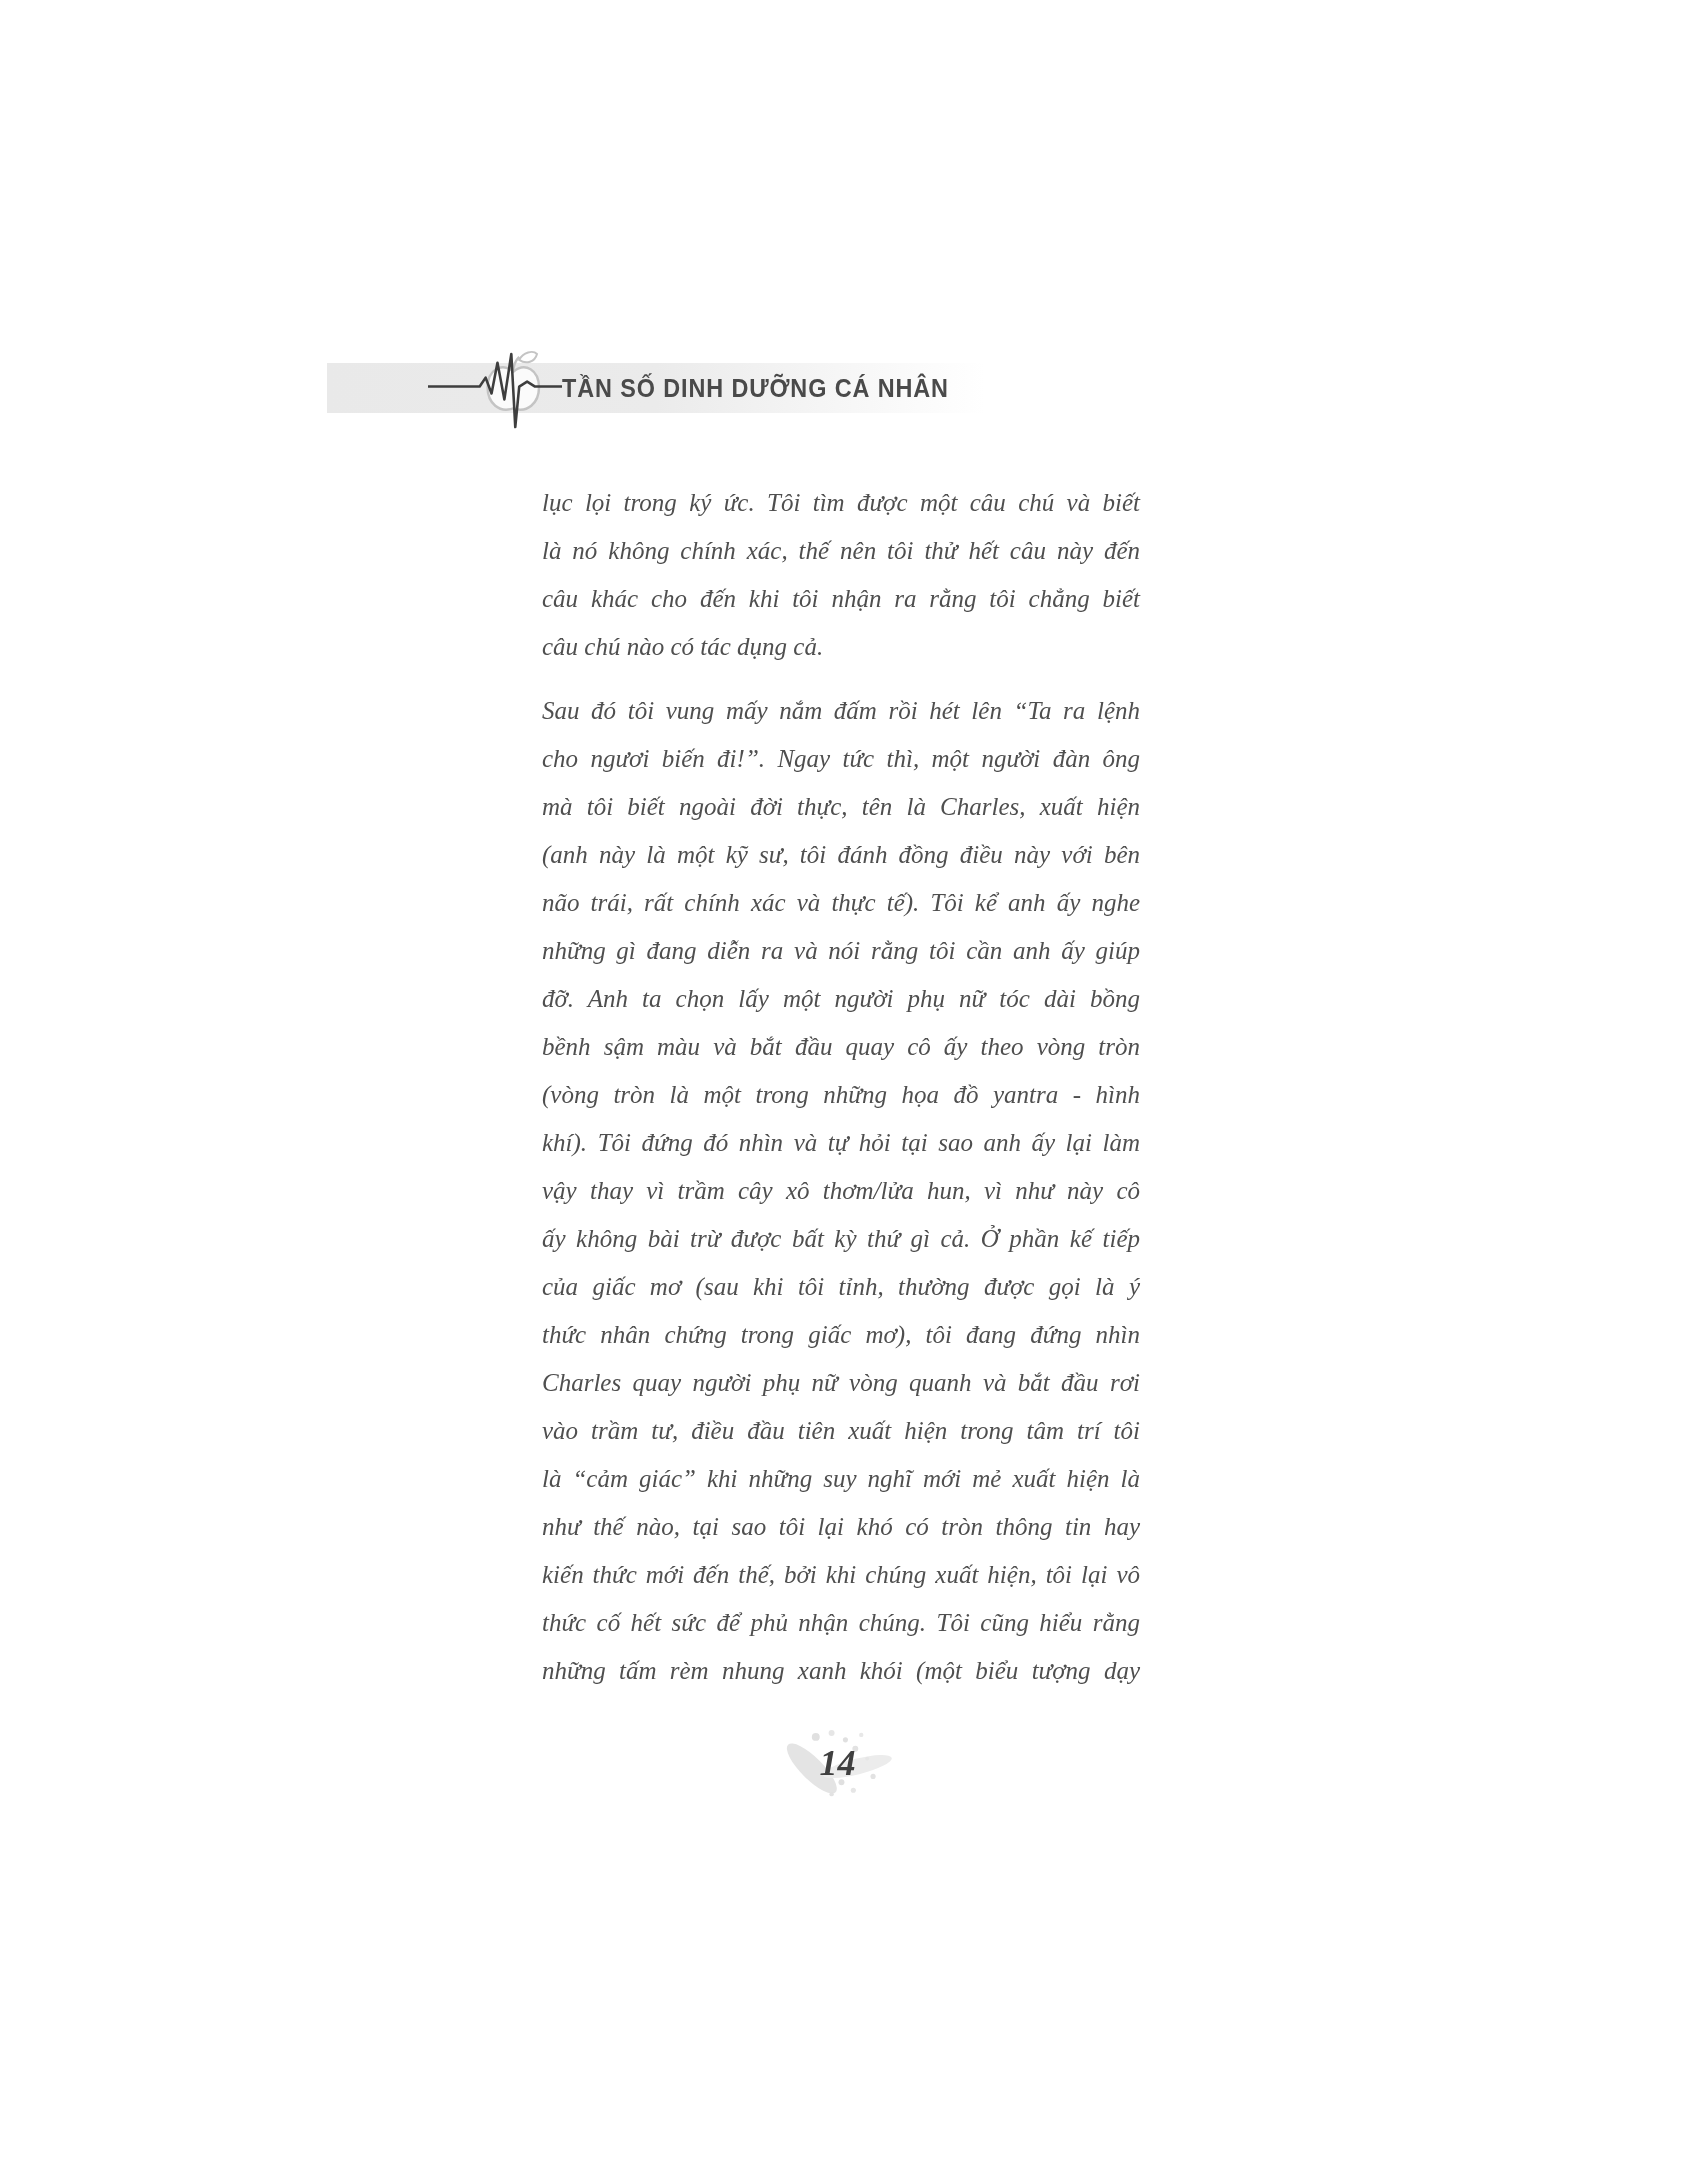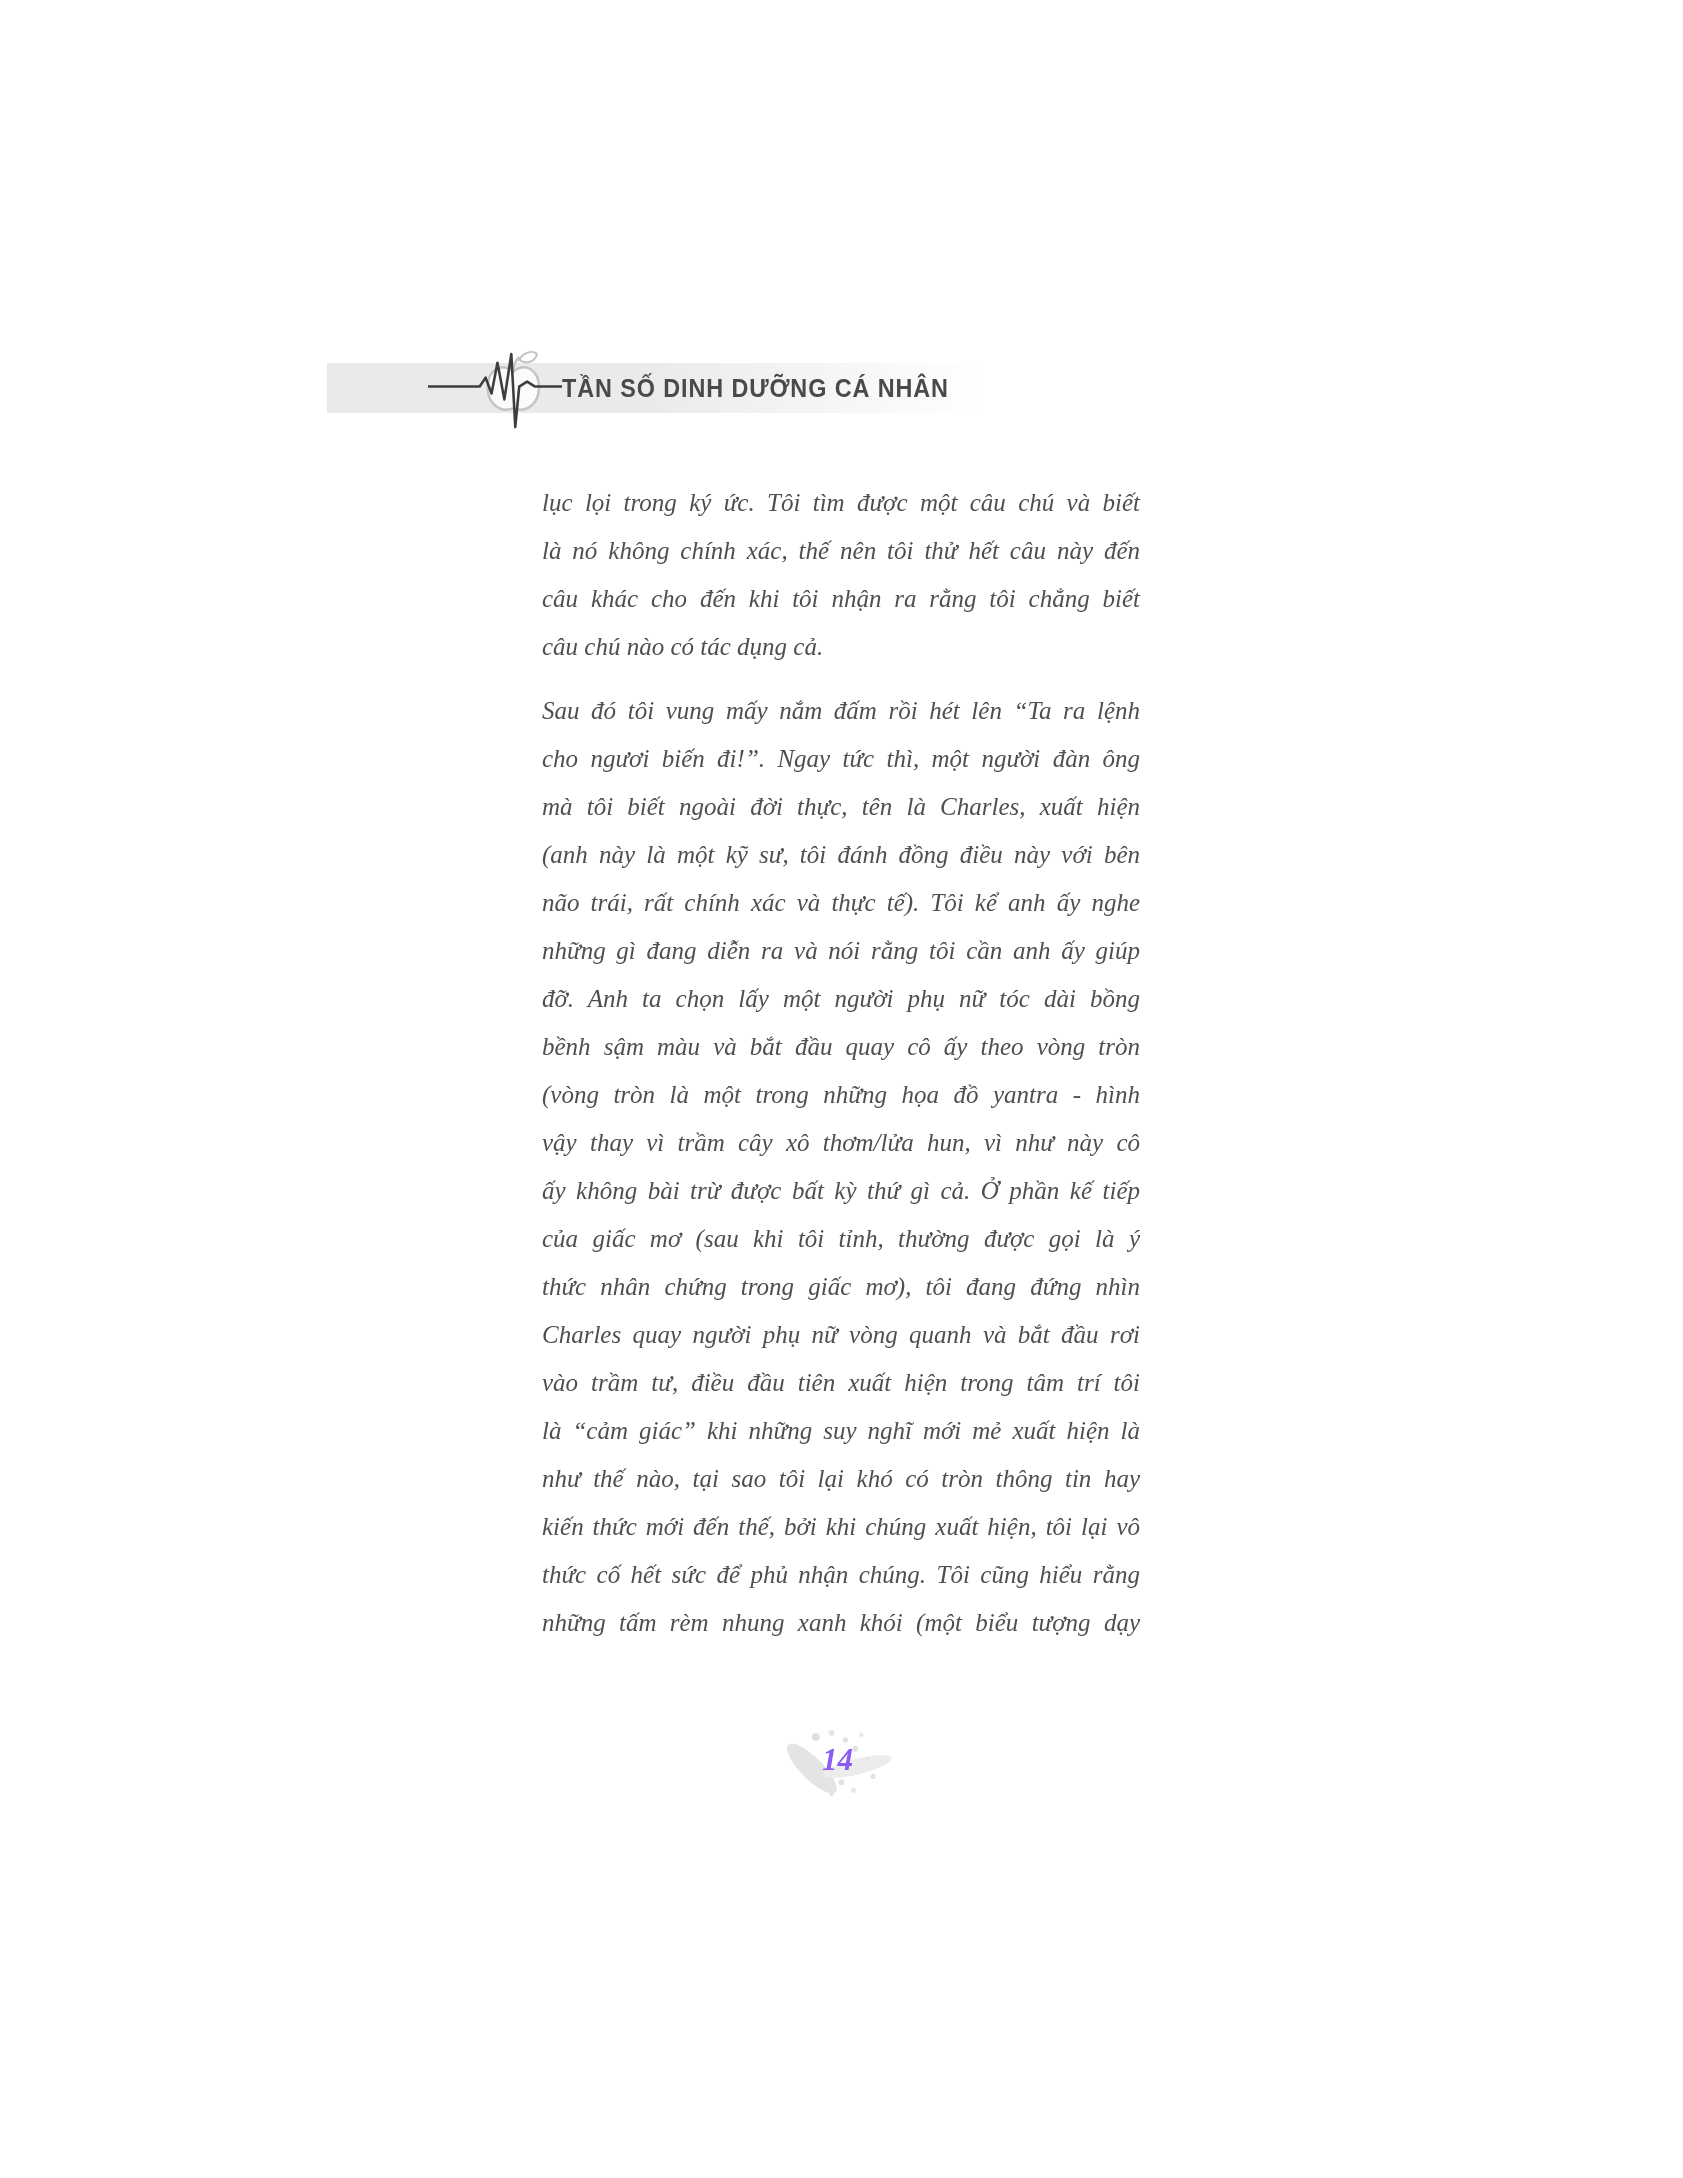--- a/index.html
+++ b/index.html
@@ -65,22 +65,22 @@
     width: 139px; height: 83px;
   }
   .page-num {
     position: absolute;
     left: 798px; top: 1742px;
     width: 79px;
     text-align: center;
     font-family: "Liberation Serif", serif;
     font-weight: 700;
     font-style: italic;
-    font-size: 31px;
-    color: #8b5cf6;
+    font-size: 36px;
+    color: #404040;
   }
 </style>
 </head>
 <body>
 
 <div class="page">
 
   <div class="banner"></div>
 
   <svg class="header-icon" viewBox="0 0 135 86" aria-hidden="true">
@@ -106,20 +106,21 @@
     <div class="para second">
       <div class="line">Sau đó tôi vung mấy nắm đấm rồi hét lên “Ta ra lệnh</div>
       <div class="line">cho ngươi biến đi!”. Ngay tức thì, một người đàn ông</div>
       <div class="line">mà tôi biết ngoài đời thực, tên là Charles, xuất hiện</div>
       <div class="line">(anh này là một kỹ sư, tôi đánh đồng điều này với bên</div>
       <div class="line">não trái, rất chính xác và thực tế). Tôi kể anh ấy nghe</div>
       <div class="line">những gì đang diễn ra và nói rằng tôi cần anh ấy giúp</div>
       <div class="line">đỡ. Anh ta chọn lấy một người phụ nữ tóc dài bồng</div>
       <div class="line">bềnh sậm màu và bắt đầu quay cô ấy theo vòng tròn</div>
       <div class="line">(vòng tròn là một trong những họa đồ yantra - hình</div>
+      <div class="line">khí). Tôi đứng đó nhìn và tự hỏi tại sao anh ấy lại làm</div>
       <div class="line">vậy thay vì trầm cây xô thơm/lửa hun, vì như này cô</div>
       <div class="line">ấy không bài trừ được bất kỳ thứ gì cả. Ở phần kế tiếp</div>
       <div class="line">của giấc mơ (sau khi tôi tỉnh, thường được gọi là ý</div>
       <div class="line">thức nhân chứng trong giấc mơ), tôi đang đứng nhìn</div>
       <div class="line">Charles quay người phụ nữ vòng quanh và bắt đầu rơi</div>
       <div class="line">vào trầm tư, điều đầu tiên xuất hiện trong tâm trí tôi</div>
       <div class="line">là “cảm giác” khi những suy nghĩ mới mẻ xuất hiện là</div>
       <div class="line">như thế nào, tại sao tôi lại khó có tròn thông tin hay</div>
       <div class="line">kiến thức mới đến thế, bởi khi chúng xuất hiện, tôi lại vô</div>
       <div class="line">thức cố hết sức để phủ nhận chúng. Tôi cũng hiểu rằng</div>

